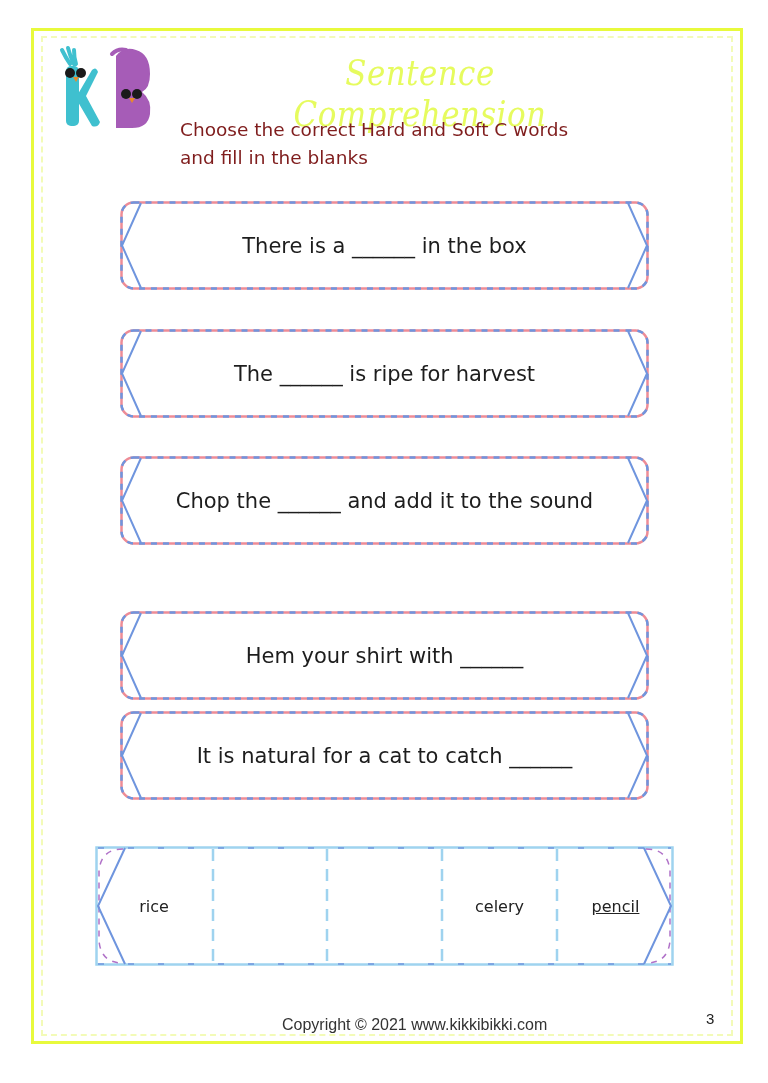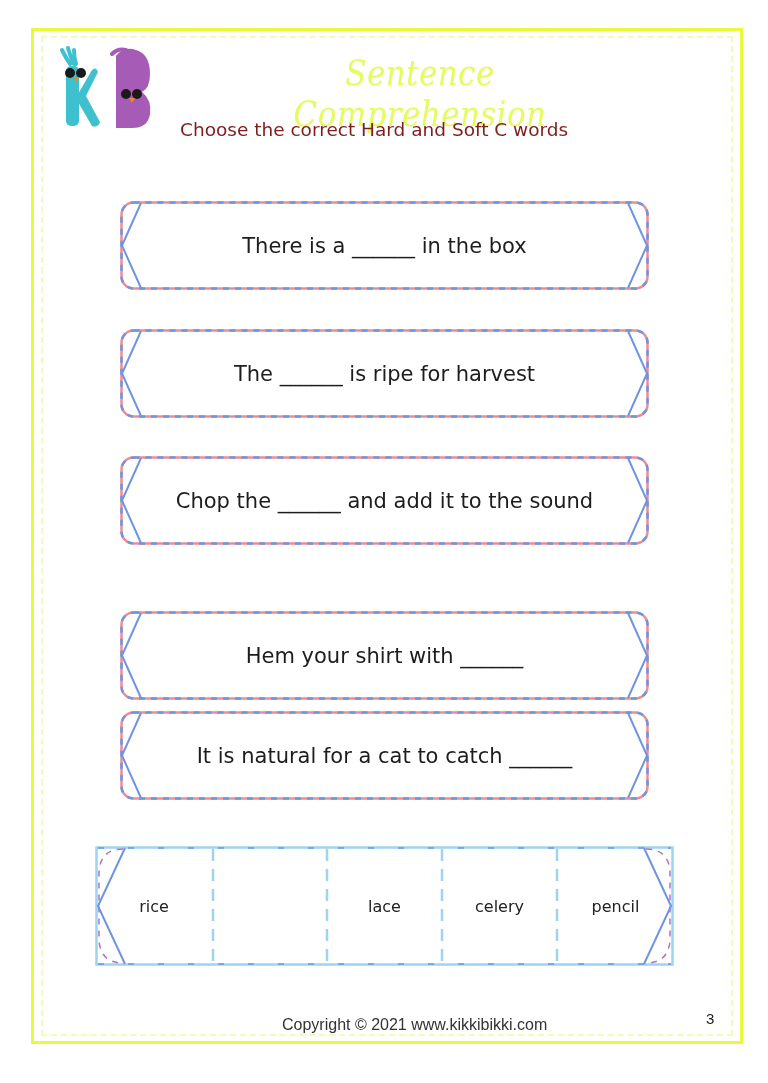--- a/index.html
+++ b/index.html
@@ -58,20 +58,21 @@
     <circle cx="74" cy="50" r="5" fill="#1a1a1a"></circle>
     <circle cx="85" cy="50" r="5" fill="#1a1a1a"></circle>
     <path d="M77 54 L80 59 L83 54 Z" fill="#e88a2a"></path>
   </svg>
 </div>
 
 <div class="title">Sentence Comprehension</div>
 
 <div class="instructions">
   <div>Choose the correct Hard and Soft C words</div>
+  <div>and fill in the blanks</div>
 </div>
 
 <div class="sentence-card" style="top:201px;">
   <svg width="529" height="89">
     <rect x="1.5" y="1.5" width="526" height="86" rx="12" fill="#fff" stroke="#ee8c96" stroke-width="2.5"></rect>
     <rect x="1.5" y="1.5" width="526" height="86" rx="12" fill="none" stroke="#6f95de" stroke-width="2.5" stroke-dasharray="6 6"></rect>
     <path d="M21 2 L2 44.5 L21 87" stroke="#6f95de" stroke-width="2" fill="none"></path>
     <path d="M508 2 L527 44.5 L508 87" stroke="#6f95de" stroke-width="2" fill="none"></path>
   </svg>
   <div class="sentence-text">There is a ______ in the box</div>
@@ -125,19 +126,18 @@
     <path d="M28 3 Q6 3 4 25 L4 95 Q6 117 28 117" stroke="#b071c8" stroke-width="1.5" fill="none" stroke-dasharray="6 6"></path>
     <path d="M551 3 Q573 3 575 25 L575 95 Q573 117 551 117" stroke="#b071c8" stroke-width="1.5" fill="none" stroke-dasharray="6 6"></path>
     <path d="M30 2 L3 60 L30 118" stroke="#6f95de" stroke-width="2" fill="none"></path>
     <path d="M549 2 L576 60 L549 118" stroke="#6f95de" stroke-width="2" fill="none"></path>
     <line x1="118" y1="3" x2="118" y2="117" stroke="#9fd3ef" stroke-width="2.5" stroke-dasharray="12 8"></line>
     <line x1="232" y1="3" x2="232" y2="117" stroke="#9fd3ef" stroke-width="2.5" stroke-dasharray="12 8"></line>
     <line x1="347" y1="3" x2="347" y2="117" stroke="#9fd3ef" stroke-width="2.5" stroke-dasharray="12 8"></line>
     <line x1="462" y1="3" x2="462" y2="117" stroke="#9fd3ef" stroke-width="2.5" stroke-dasharray="12 8"></line>
   </svg>
   <div class="word-cell" style="left:0; width:118px;">rice</div>
-  <div class="word-cell" style="left:232px; width:115px;">lace</div>
   <div class="word-cell" style="left:347px; width:115px;">celery</div>
-  <div class="word-cell" style="left:462px; width:117px;">pencil</div>
+  <div class="word-cell" style="left:462px; width:117px;text-decoration:underline;">pencil</div>
 </div>
 
 <div class="copyright">Copyright © 2021 www.kikkibikki.com</div>
 <div class="page-number">3</div>
 
 </body></html>

